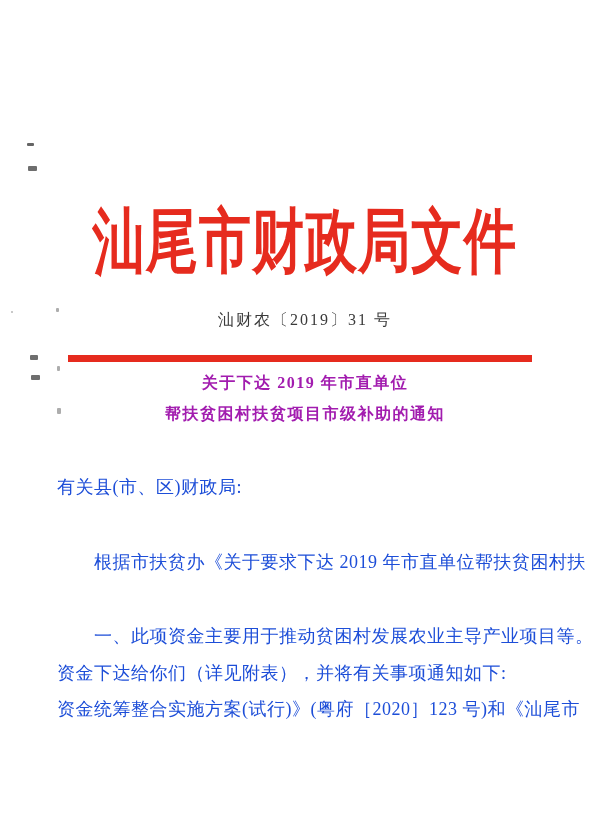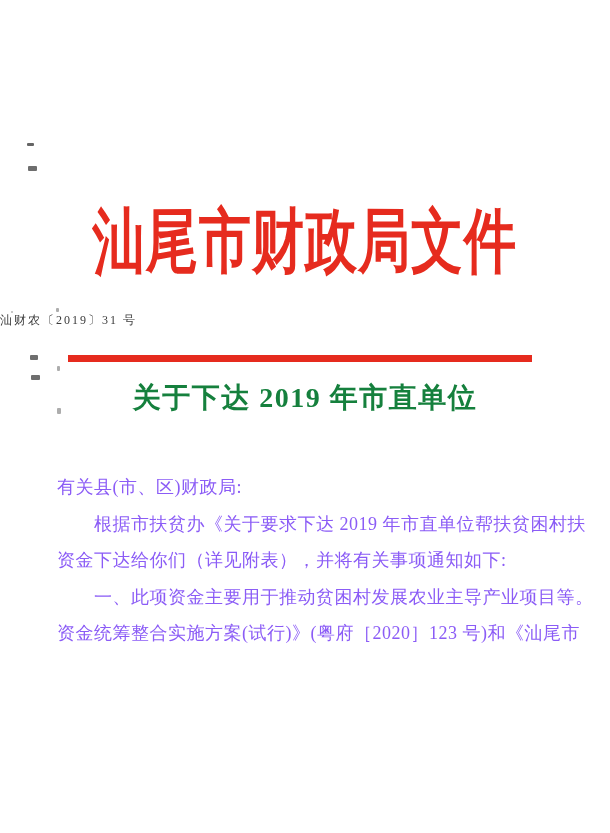--- a/index.html
+++ b/index.html
@@ -30,64 +30,65 @@
     white-space: nowrap;
   }
   
   .doc-number {
     position: absolute;
     top: 308px;
     left: 0;
     width: 610px;
     height: 24px;
     line-height: 24px;
-    font-size: 12px;
+    text-align: center;
+    font-size: 16px;
     color: #3a3a3a;
     letter-spacing: 2px;
   }
   
   .red-rule {
     position: absolute;
     top: 355px;
     left: 68px;
     width: 464px;
     height: 7px;
     background: #e62b1e;
   }
   
   .doc-title {
     position: absolute;
-    top: 382px;
+    top: 367px;
     left: 0;
     width: 610px;
     text-align: center;
-    font-size: 28px;
+    font-size: 16px;
     font-weight: bold;
-    color: #15803d;
+    color: #a21caf;
     line-height: 31px;
     letter-spacing: 1.5px;
     white-space: nowrap;
   }
   
   .body-block {
     position: absolute;
     top: 469px;
     left: 57px;
     width: 500px;
   }
   .line {
     margin: 0;
     height: 36.5px;
     line-height: 36.5px;
     font-size: 18px;
-    color: #8b5cf6;
+    color: #1d4ed8;
     letter-spacing: 0.5px;
     white-space: nowrap;
   }
-  .line.indent { padding-left: 37px; }
+  .line.indent { padding-left: 37px; margin-top: 38px; }
   
   .page-num {
     position: absolute;
     top: 764px;
     left: 0;
     width: 610px;
     text-align: center;
     font-size: 11px;
     color: #333;
     letter-spacing: 1px;
@@ -122,25 +123,26 @@
   <div class="speck s8"></div>
 
   <div class="agency-title">汕尾市财政局文件</div>
 
   <div class="doc-number">汕财农〔2019〕31 号</div>
 
   <div class="red-rule"></div>
 
   <div class="doc-title">
     <div>关于下达 2019 年市直单位</div>
+    <div>帮扶贫困村扶贫项目市级补助的通知</div>
   </div>
 
   <div class="body-block">
     <p class="line">有关县(市、区)财政局:</p>
     <p class="line indent">根据市扶贫办《关于要求下达 2019 年市直单位帮扶贫困村扶</p>
+    <p class="line indent">一、此项资金主要用于推动贫困村发展农业主导产业项目等。</p>
     <p class="line">资金下达给你们（详见附表），并将有关事项通知如下:</p>
-    <p class="line indent">一、此项资金主要用于推动贫困村发展农业主导产业项目等。</p>
     <p class="line">资金统筹整合实施方案(试行)》(粤府［2020］123 号)和《汕尾市</p>
   </div>
 
   <div class="page-num">-1-</div>
 
 </div>
 
 </body></html>

